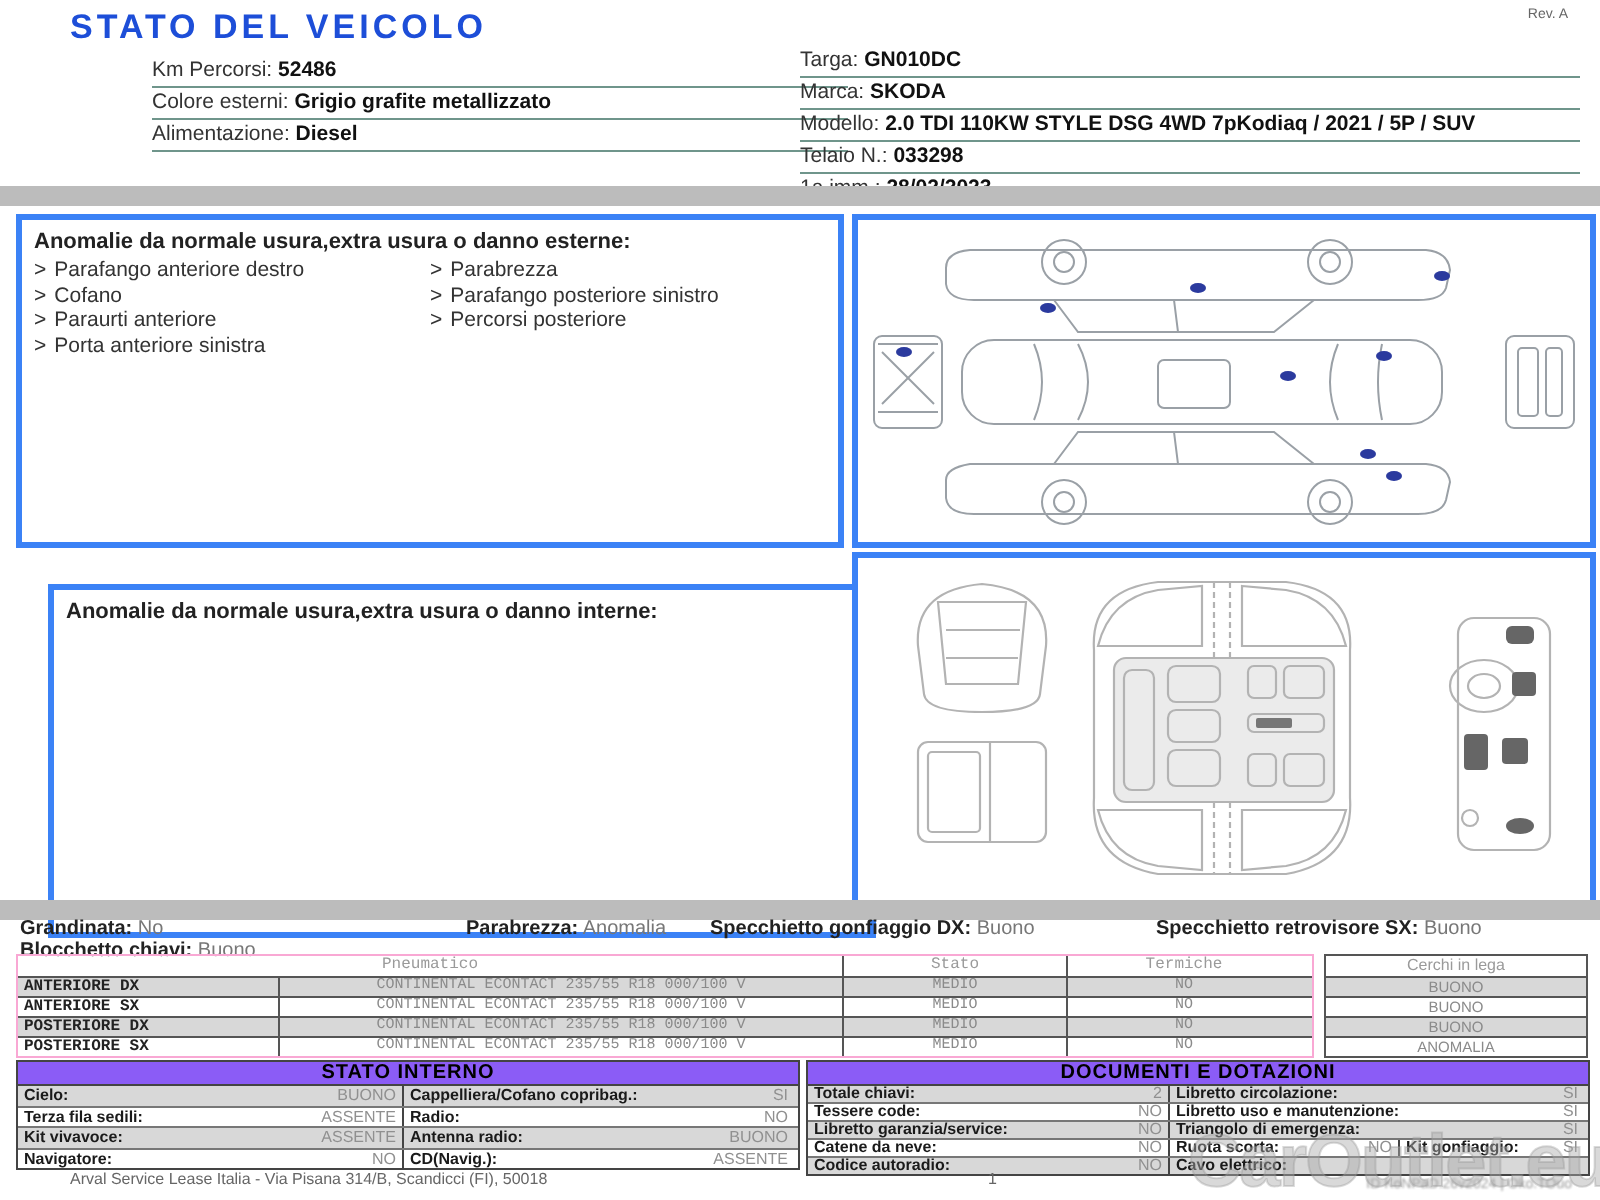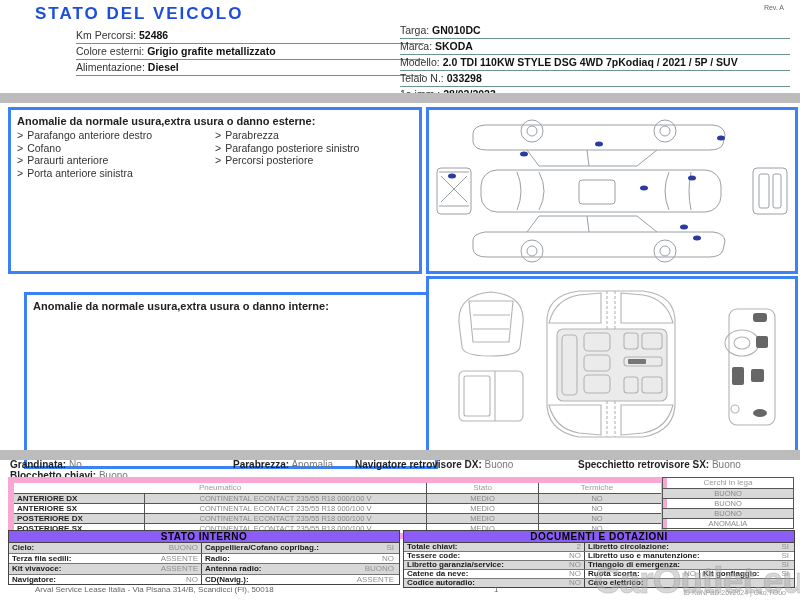--- a/index.html
+++ b/index.html
@@ -37,21 +37,21 @@
   .anom-cols{display:flex;padding:0 6px;font-size:10.5px;line-height:12.5px;color:#333;}
   .anom-col{width:50%;}
   .anom-item .bullet{margin-right:4px;}
 
   
   .cond{top:459px;font-size:10px;line-height:11px;}
   .cond b{color:#222;}
   .cond .val{color:#777;}
 
   
-  .tire-table{left:8px;top:477px;width:647px;border:6px solid #f9a8d4;font-size:7.5px;}
+  .tire-table{left:8px;top:477px;width:647px;border:1px solid #f9a8d4;font-size:7.5px;font-family:Liberation Mono, monospace;}
   .tire-row{display:grid;grid-template-columns:131px 282px 112px 116px;border-top:1px solid #555;}
   .tire-row:first-child{border-top:none;}
   .tire-row > div{border-right:1px solid #555;overflow:hidden;white-space:nowrap;}
   .tire-row > div:last-child{border-right:none;}
   .t-head{height:10px;line-height:10px;text-align:center;color:#9a9a9a;font-size:8px;}
   .t-cell{height:9px;line-height:9px;text-align:center;color:#8a8a8a;}
   .t-pos{font-weight:bold;color:#222;text-align:left !important;padding-left:3px;font-size:8px;}
   .shade{background:#d8d8d8;}
   .cerchi-table{left:662px;top:477px;width:130px;border:1px solid #555;font-size:7.5px;}
   .cerchi-table .t-head,.cerchi-table .t-cell{border-top:1px solid #555;}
@@ -254,21 +254,21 @@
 
 <div class="abs cond" style="left:10px;">
   <b>Grandinata:</b>
   <span class="val">No</span>
 </div>
 <div class="abs cond" style="left:233px;">
   <b>Parabrezza:</b>
   <span class="val">Anomalia</span>
 </div>
 <div class="abs cond" style="left:355px;">
-  <b>Navigatore retrovisore DX:</b>
+  <b>Specchietto gonfiaggio DX:</b>
   <span class="val">Buono</span>
 </div>
 <div class="abs cond" style="left:578px;">
   <b>Specchietto retrovisore SX:</b>
   <span class="val">Buono</span>
 </div>
 <div class="abs cond" style="left:10px;top:470px;">
   <b>Blocchetto chiavi:</b>
   <span class="val">Buono</span>
 </div>

